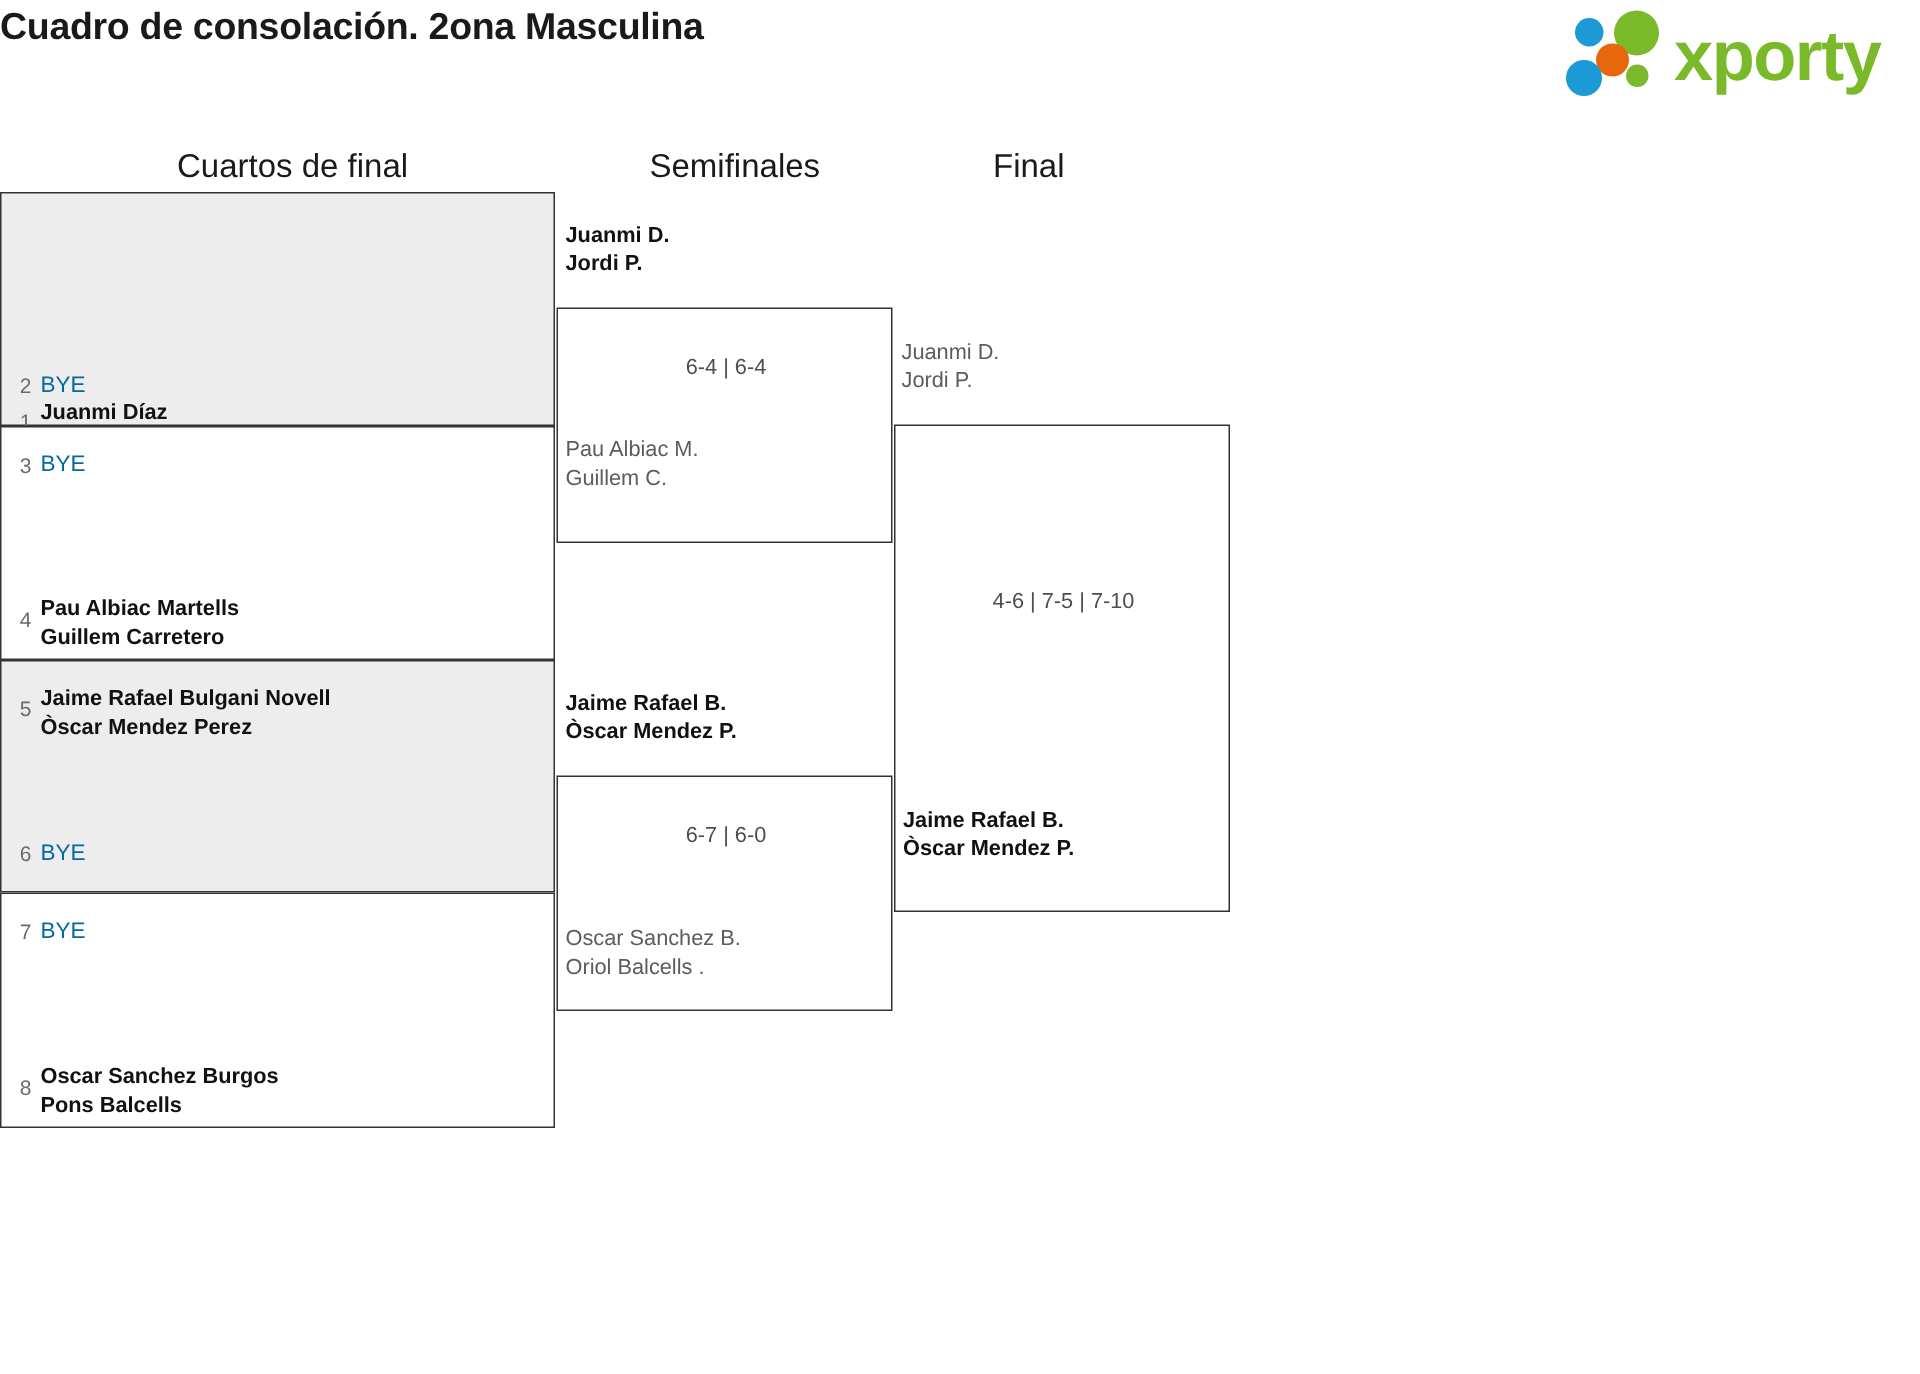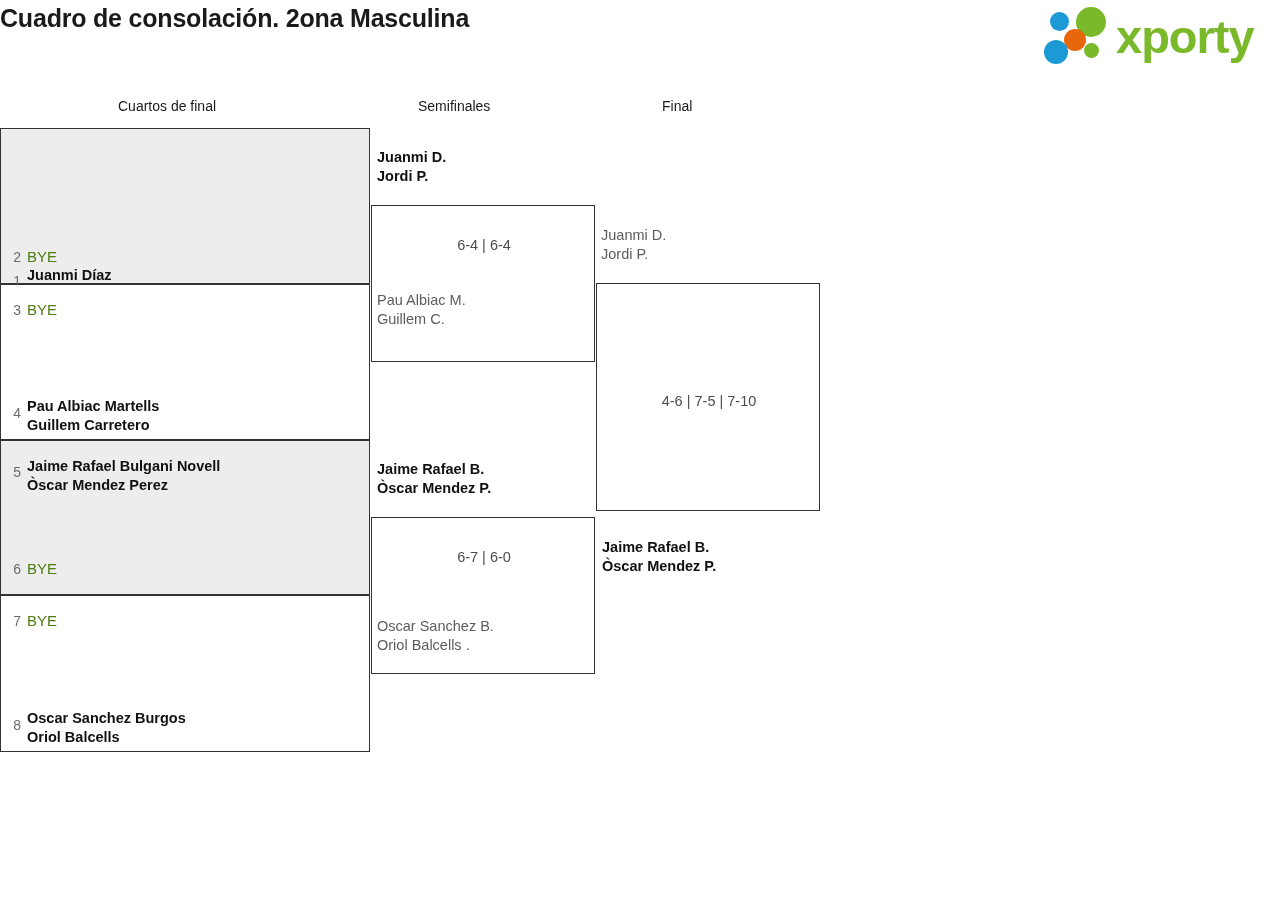--- a/index.html
+++ b/index.html
@@ -17,32 +17,32 @@
   
   .logo{position:absolute;right:6px;top:6px;width:232px;height:62px;}
   .logo-dots{position:absolute;left:0;top:0;width:72px;height:62px;}
   .dot{position:absolute;border-radius:50%;}
   .dot.blue{background:#1b9ad6;}
   .dot.orange{background:#e8670c;}
   .dot.green{background:#7ab929;}
   .logo-word{position:absolute;left:74px;top:2px;font-size:47px;line-height:58px;font-weight:700;color:#7ab929;letter-spacing:-1px;}
 
   
-  .round-head{position:absolute;font-size:14px;color:#1a1a1a;font-weight:400;white-space:nowrap;}
+  .round-head{position:absolute;font-size:22px;color:#1a1a1a;font-weight:400;white-space:nowrap;}
 
   
   .bracket{position:absolute;left:0;top:0;width:1280px;height:916px;}
   .mbox{position:absolute;box-sizing:border-box;border:1px solid #333333;background:#ffffff;}
   .mbox.shaded{background:#ededed;}
 
   .seed{position:absolute;font-size:14px;color:#6b6b6b;text-align:right;width:18px;}
   .team{position:absolute;font-size:14.5px;line-height:18.5px;white-space:nowrap;}
   .team.win{color:#111111;font-weight:700;}
   .team.lose{color:#5c5c5c;font-weight:400;}
-  .team.bye{color:#4d7c0f;font-weight:400;font-size:15px;}
+  .team.bye{color:#0369a1;font-weight:400;font-size:15px;}
   .score{position:absolute;font-size:14.5px;color:#4d4d4d;text-align:center;white-space:nowrap;}
 </style>
 </head>
 <body>
 
 <div class="title-block">
   <div class="title-line">Cuadro de consolación. 2ona Masculina</div>
 </div>
 
 <div class="logo">
@@ -50,21 +50,21 @@
     <div class="dot blue" style="left:8px; top:6px;  width:19px;height:19px;"></div>
     <div class="dot green" style="left:34px;top:1px;  width:30px;height:30px;"></div>
     <div class="dot orange" style="left:22px;top:23px; width:22px;height:22px;"></div>
     <div class="dot blue" style="left:2px; top:34px; width:24px;height:24px;"></div>
     <div class="dot green" style="left:42px;top:37px; width:15px;height:15px;"></div>
   </div>
   <div class="logo-word">xporty</div>
 </div>
 
 <div class="round-head" style="left:118px;top:98px;">Cuartos de final</div>
-<div class="round-head" style="left:418px;top:98px;">Semifinales</div>
+<div class="round-head" style="left:433px;top:98px;">Semifinales</div>
 <div class="round-head" style="left:662px;top:98px;">Final</div>
 
 <div class="bracket">
 
   <div class="mbox shaded" style="left:0px;top:128px;width:370px;height:156px;">
     <div class="seed" style="left:2px;top:144px;">1</div>
     <div class="team win" style="left:26px;top:137px;">
       <div>Juanmi Díaz</div>
       <div>Jordi Pons</div>
     </div>
@@ -91,21 +91,21 @@
     <div class="seed" style="left:2px;top:120px;">6</div>
     <div class="team bye" style="left:26px;top:119px;">BYE</div>
   </div>
 
   <div class="mbox" style="left:0px;top:595px;width:370px;height:157px;">
     <div class="seed" style="left:2px;top:17px;">7</div>
     <div class="team bye" style="left:26px;top:16px;">BYE</div>
     <div class="seed" style="left:2px;top:121px;">8</div>
     <div class="team win" style="left:26px;top:113px;">
       <div>Oscar Sanchez Burgos</div>
-      <div>Oriol Balcells</div>
+      <div>Pons Balcells</div>
     </div>
   </div>
 
   <div class="team win" style="left:377px;top:148px;">
     <div>Juanmi D.</div>
     <div>Jordi P.</div>
   </div>
   <div class="mbox" style="left:371px;top:205px;width:224px;height:157px;">
     <div class="score" style="left:0px;top:31px;width:224px;">6-4 | 6-4</div>
     <div class="team lose" style="left:5px;top:85px;">
@@ -123,21 +123,21 @@
     <div class="team lose" style="left:5px;top:99px;">
       <div>Oscar Sanchez B.</div>
       <div>Oriol Balcells .</div>
     </div>
   </div>
 
   <div class="team lose" style="left:601px;top:226px;">
     <div>Juanmi D.</div>
     <div>Jordi P.</div>
   </div>
-  <div class="mbox" style="left:596px;top:283px;width:224px;height:228px;">
+  <div class="mbox" style="left:596px;top:283px;width:224px;height:325px;">
     <div class="score" style="left:0px;top:109px;width:224px;">4-6 | 7-5 | 7-10</div>
     <div class="team win" style="left:5px;top:254px;">
       <div>Jaime Rafael B.</div>
       <div>Òscar Mendez P.</div>
     </div>
   </div>
 
 </div>
 
 </body></html>

